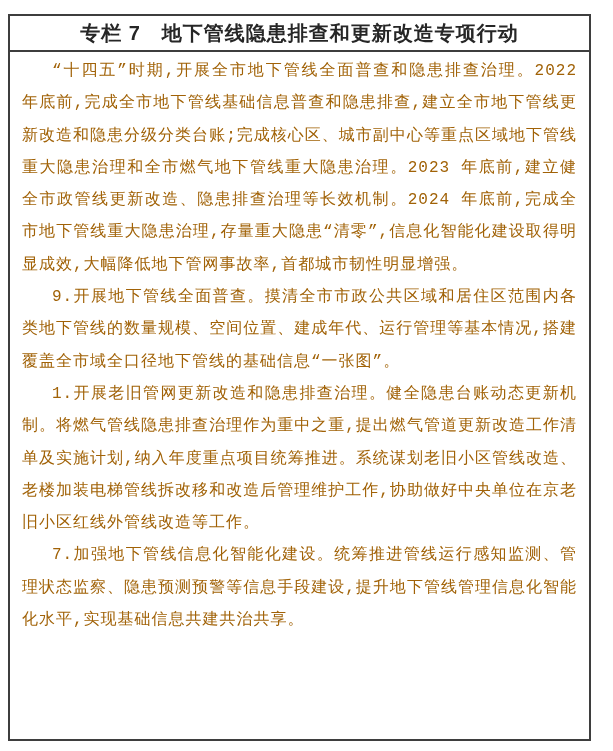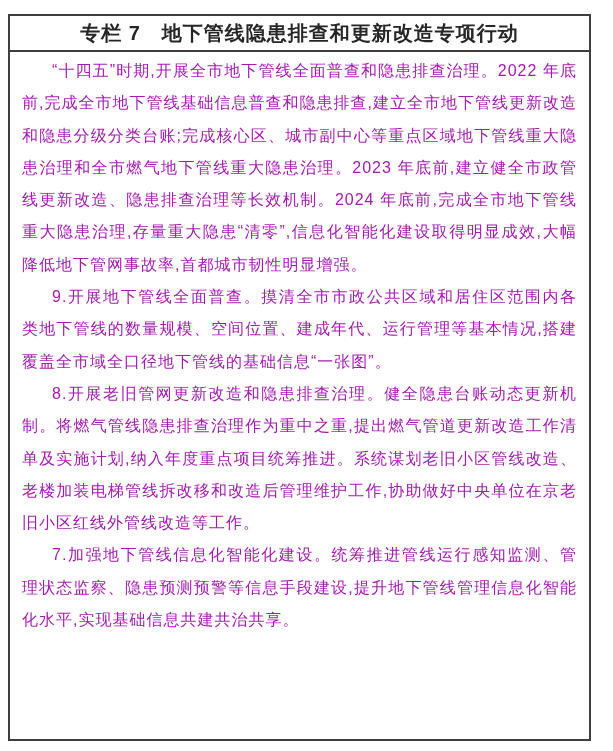--- a/index.html
+++ b/index.html
@@ -34,39 +34,39 @@
     text-align: center;
     font-family: "Liberation Sans", "DejaVu Sans", sans-serif;
     font-weight: 700;
     font-size: 20px;
     letter-spacing: 1px;
     color: #262626;
     white-space: nowrap;
   }
   .panel-body {
     padding: 3px 12px 8px 12px;
-    font-family: Liberation Sans, sans-serif;
+    font-family: Liberation Mono, monospace;
     font-size: 16px;
     line-height: 32.3px;
     letter-spacing: 1px;
-    color: #a21caf;
+    color: #a16207;
     text-align: justify;
   }
   .panel-body p {
     margin: 0;
     padding: 0;
     text-indent: 30px;
   }
 </style>
 </head>
 <body>
 
 <div class="page">
   <div class="panel">
     <div class="panel-title">专栏 7　地下管线隐患排查和更新改造专项行动</div>
     <div class="panel-body">
       <p>“十四五”时期,开展全市地下管线全面普查和隐患排查治理。2022 年底前,完成全市地下管线基础信息普查和隐患排查,建立全市地下管线更新改造和隐患分级分类台账;完成核心区、城市副中心等重点区域地下管线重大隐患治理和全市燃气地下管线重大隐患治理。2023 年底前,建立健全市政管线更新改造、隐患排查治理等长效机制。2024 年底前,完成全市地下管线重大隐患治理,存量重大隐患“清零”,信息化智能化建设取得明显成效,大幅降低地下管网事故率,首都城市韧性明显增强。</p>
       <p>9.开展地下管线全面普查。摸清全市市政公共区域和居住区范围内各类地下管线的数量规模、空间位置、建成年代、运行管理等基本情况,搭建覆盖全市域全口径地下管线的基础信息“一张图”。</p>
-      <p>8.开展老旧管网更新改造和隐患排查治理。健全隐患台账动态更新机制。将燃气管线隐患排查治理作为重中之重,提出燃气管道更新改造工作清单及实施计划,纳入年度重点项目统筹推进。系统谋划老旧小区管线改造、老楼加装电梯管线拆改移和改造后管理维护工作,协助做好中央单位在京老旧小区红线外管线改造等工作。</p>
+      <p>1.开展老旧管网更新改造和隐患排查治理。健全隐患台账动态更新机制。将燃气管线隐患排查治理作为重中之重,提出燃气管道更新改造工作清单及实施计划,纳入年度重点项目统筹推进。系统谋划老旧小区管线改造、老楼加装电梯管线拆改移和改造后管理维护工作,协助做好中央单位在京老旧小区红线外管线改造等工作。</p>
       <p>7.加强地下管线信息化智能化建设。统筹推进管线运行感知监测、管理状态监察、隐患预测预警等信息手段建设,提升地下管线管理信息化智能化水平,实现基础信息共建共治共享。</p>
     </div>
   </div>
 </div>
 
 </body></html>

